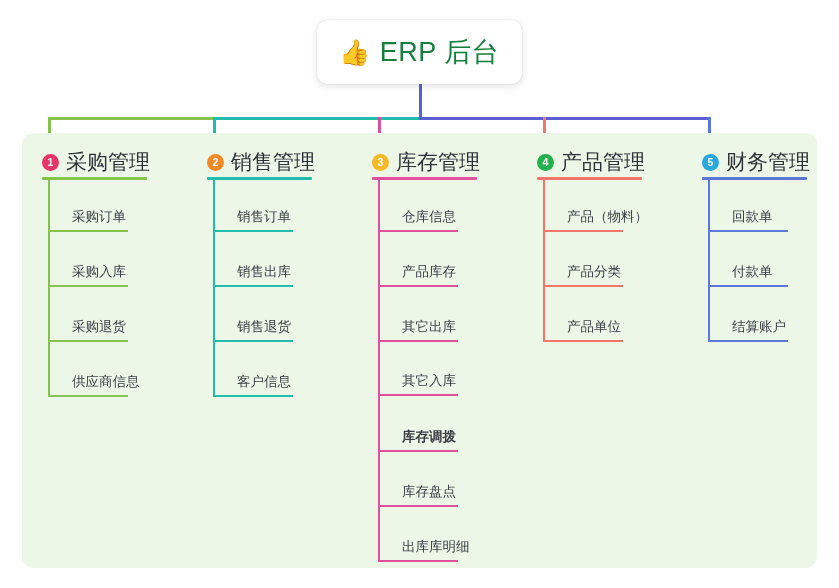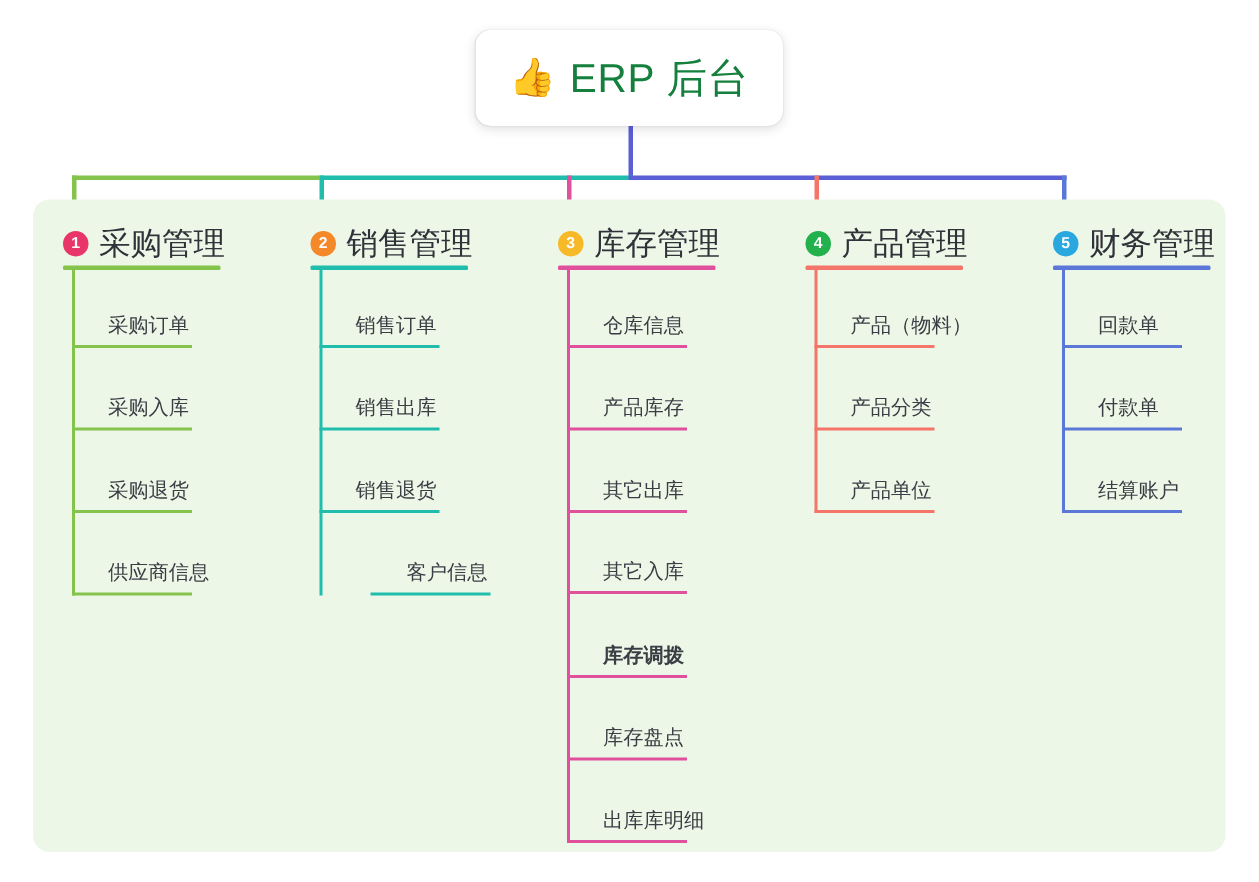--- a/index.html
+++ b/index.html
@@ -128,21 +128,21 @@
           <div class="leaf-rule" style="width: 80px; background: rgb(32, 189, 173);"></div>
         </div>
         <div class="leaf" style="left: 6px; top: 261px; width: 80px; height: 26px;">
           <span class="leaf-label">销售出库</span>
           <div class="leaf-rule" style="width: 80px; background: rgb(32, 189, 173);"></div>
         </div>
         <div class="leaf" style="left: 6px; top: 316px; width: 80px; height: 26px;">
           <span class="leaf-label">销售退货</span>
           <div class="leaf-rule" style="width: 80px; background: rgb(32, 189, 173);"></div>
         </div>
-        <div class="leaf" style="left: 6px; top: 371px; width: 80px; height: 26px; margin-left: 34px;">
+        <div class="leaf" style="left: 6px; top: 371px; width: 80px; height: 26px;">
           <span class="leaf-label">客户信息</span>
           <div class="leaf-rule" style="width: 80px; background: rgb(32, 189, 173);"></div>
         </div>
       </div>
       <div class="col" style="left: 372px;">
         <div class="col-head" style="top: 148px;">
           <span class="badge" style="background: rgb(247, 185, 40);">3</span>
           <span class="col-title">库存管理</span>
         </div>
         <div class="head-rule" style="top: 177px; left: 0px; width: 105px; background: rgb(224, 80, 157);"></div>

